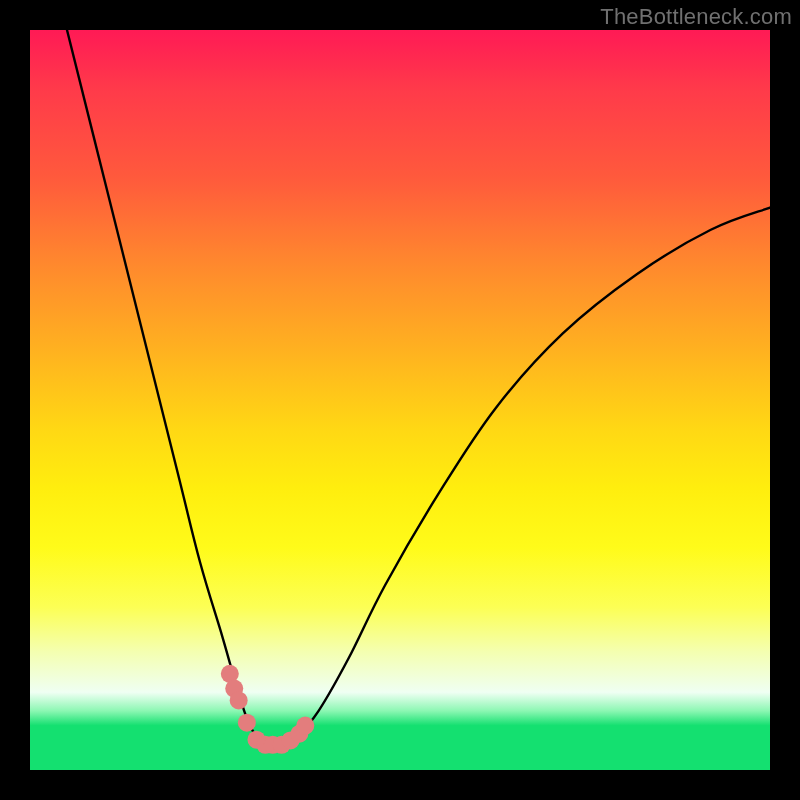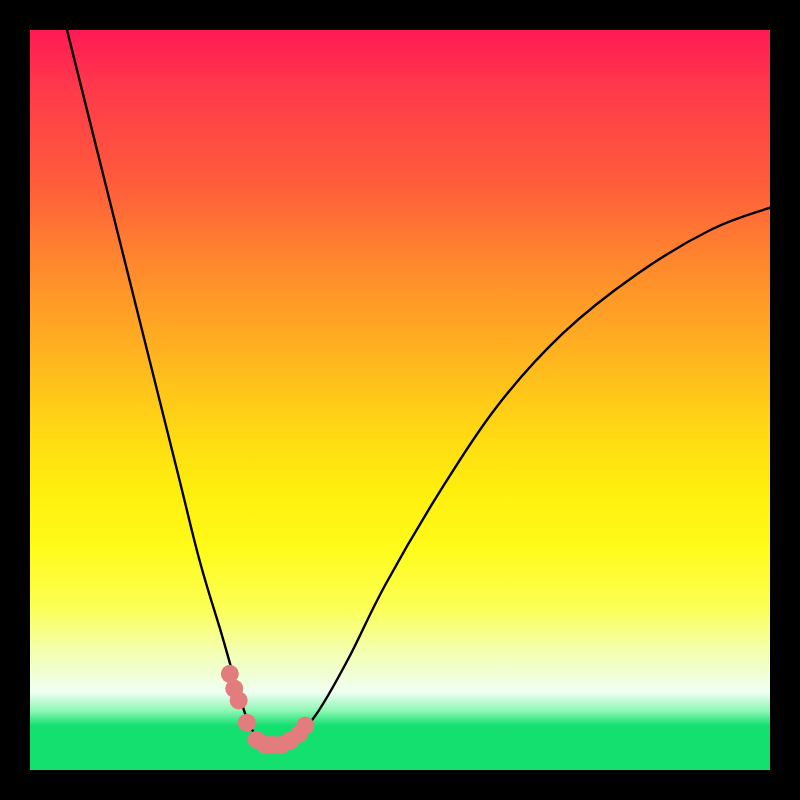--- a/index.html
+++ b/index.html
@@ -76,20 +76,21 @@
     top: 0;
     width: 740px;
     height: 740px;
     z-index: 4;
   }
 </style>
 </head>
 <body>
 
 <div class="frame">
+  <div class="watermark">TheBottleneck.com</div>
 
   <div class="plot">
     <div class="gradient"></div>
 
     <svg class="curve" viewBox="0 0 740 740" preserveAspectRatio="none">
       <path id="curve-path" fill="none" stroke="#000000" stroke-width="2.4" stroke-linecap="round" stroke-linejoin="round" d="M 37.00 0.00 C 43.66 26.64, 60.68 94.72, 74.00 148.00 C 87.32 201.28, 97.68 242.72, 111.00 296.00 C 124.32 349.28, 137.34 401.38, 148.00 444.00 C 158.66 486.62, 162.21 503.50, 170.20 532.80 C 178.19 562.10, 185.74 584.16, 192.40 606.80 C 199.06 629.44, 202.54 643.28, 207.20 658.60 C 211.86 673.92, 214.30 682.58, 218.30 691.90 C 222.30 701.22, 225.40 706.27, 229.40 710.40 C 233.40 714.53, 236.24 714.04, 240.50 714.84 C 244.76 715.64, 248.42 716.17, 253.08 714.84 C 257.74 713.51, 260.01 713.57, 266.40 707.44 C 272.79 701.31, 279.28 694.92, 288.60 680.80 C 297.92 666.68, 306.21 651.64, 318.20 629.00 C 330.19 606.36, 339.22 584.30, 355.20 555.00 C 371.18 525.70, 387.02 498.17, 407.00 466.20 C 426.98 434.23, 443.56 406.70, 466.20 377.40 C 488.84 348.10, 507.49 327.38, 532.80 303.40 C 558.11 279.42, 580.16 262.85, 606.80 244.20 C 633.44 225.55, 656.82 211.79, 680.80 199.80 C 704.78 187.81, 729.34 181.60, 740.00 177.60 "></path>
     </svg>
 
     <svg class="dots" viewBox="0 0 740 740" preserveAspectRatio="none">
       <g id="dots-group">

